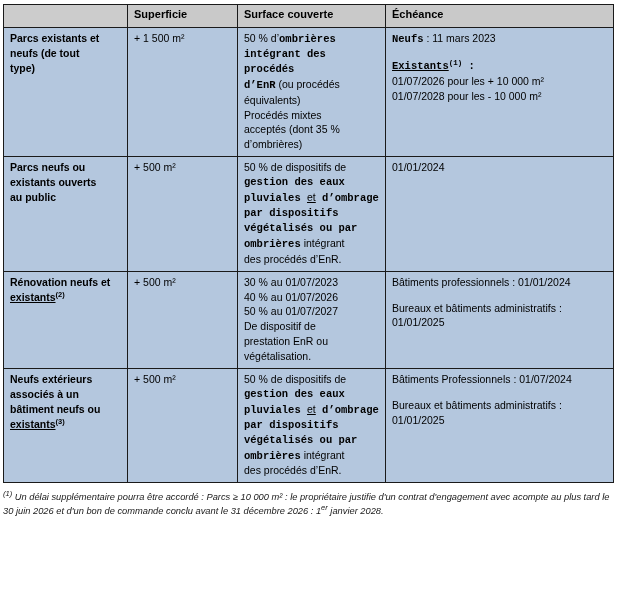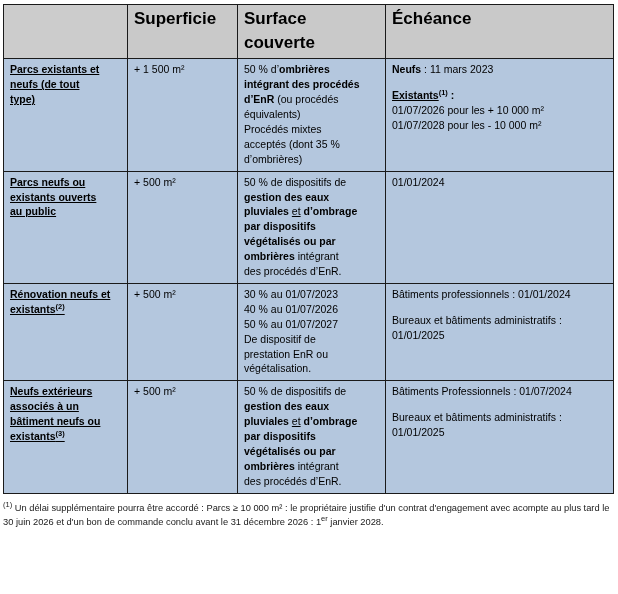--- a/index.html
+++ b/index.html
@@ -36,43 +36,43 @@
   table.reg-table th,
   table.reg-table td {
     border: 1px solid #1a1a1a;
     vertical-align: top;
     padding: 3px 5px 4px 6px;
     text-align: left;
   }
   table.reg-table thead th {
     background: #c9c9c9;
     font-weight: bold;
-    font-size: 17px;
+    font-size: 11px;
     padding-top: 2px;
     padding-bottom: 3px;
     height: 17px;
   }
   table.reg-table thead th.blank { background: #cccccc; }
   table.reg-table tbody td {
     background: #b4c7de;
   }
-  td.cat { font-weight: bold; text-decoration: underline; }
+  td.cat { font-weight: bold; }
   td.mid-v { vertical-align: middle; }
-  .b { font-weight: bold; }
+  .b { font-weight: bold; font-family: Liberation Mono, monospace; }
   .u { text-decoration: underline; }
   sup { font-size: 7.5px; vertical-align: super; line-height: 0; }
   .nb { white-space: nowrap; }
 
   .footnotes {
     margin: 8px 3px 0 3px;
     font-size: 9.3px;
     line-height: 1.5;
     color: #1a1a1a;
   }
-  .footnotes p { margin: 0; padding: 0; }
+  .footnotes p { margin: 0; padding: 0; font-style: italic; }
   .fn-mark { font-size: 7.5px; vertical-align: super; line-height: 0; }
   .spacer-line { height: 11px; }
 </style>
 </head>
 <body>
 
 <div class="page">
 
   <table class="reg-table">
     <colgroup>

